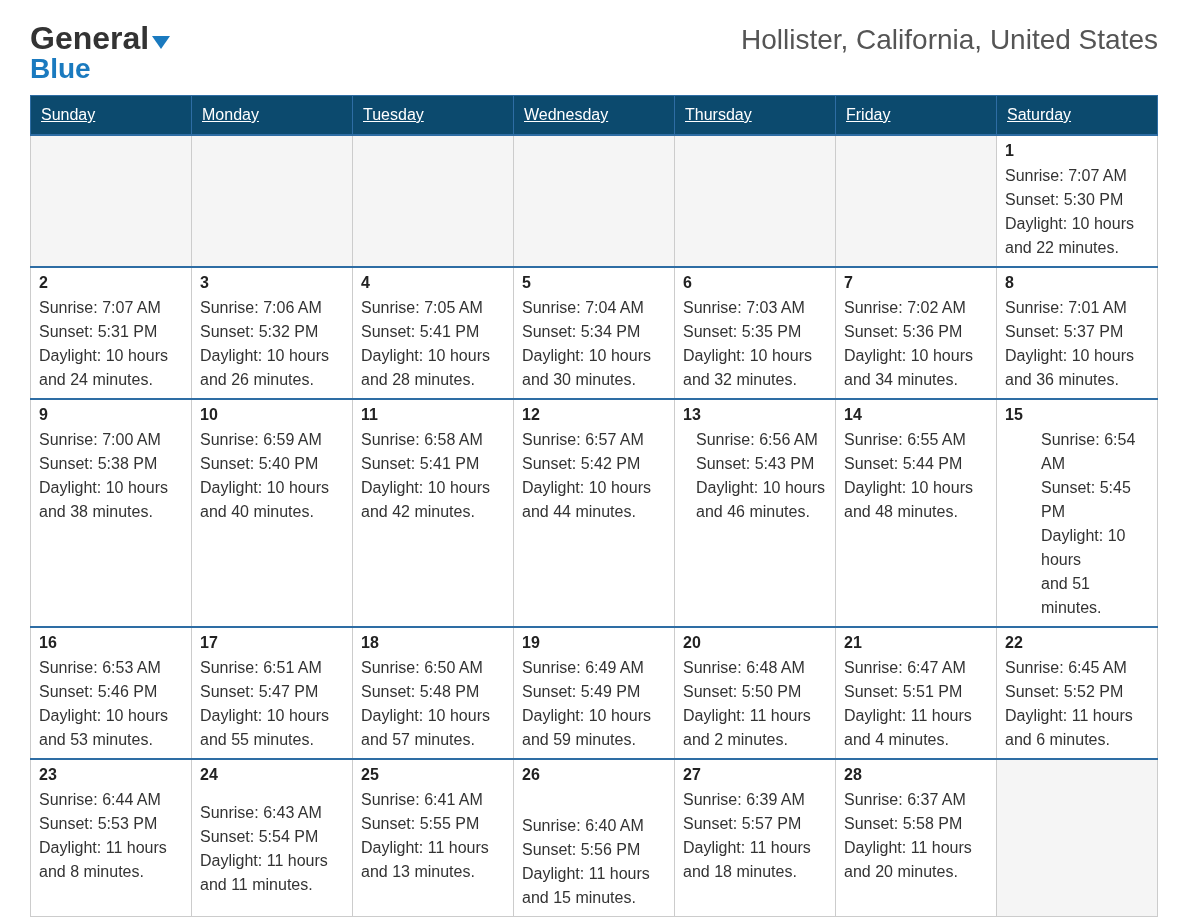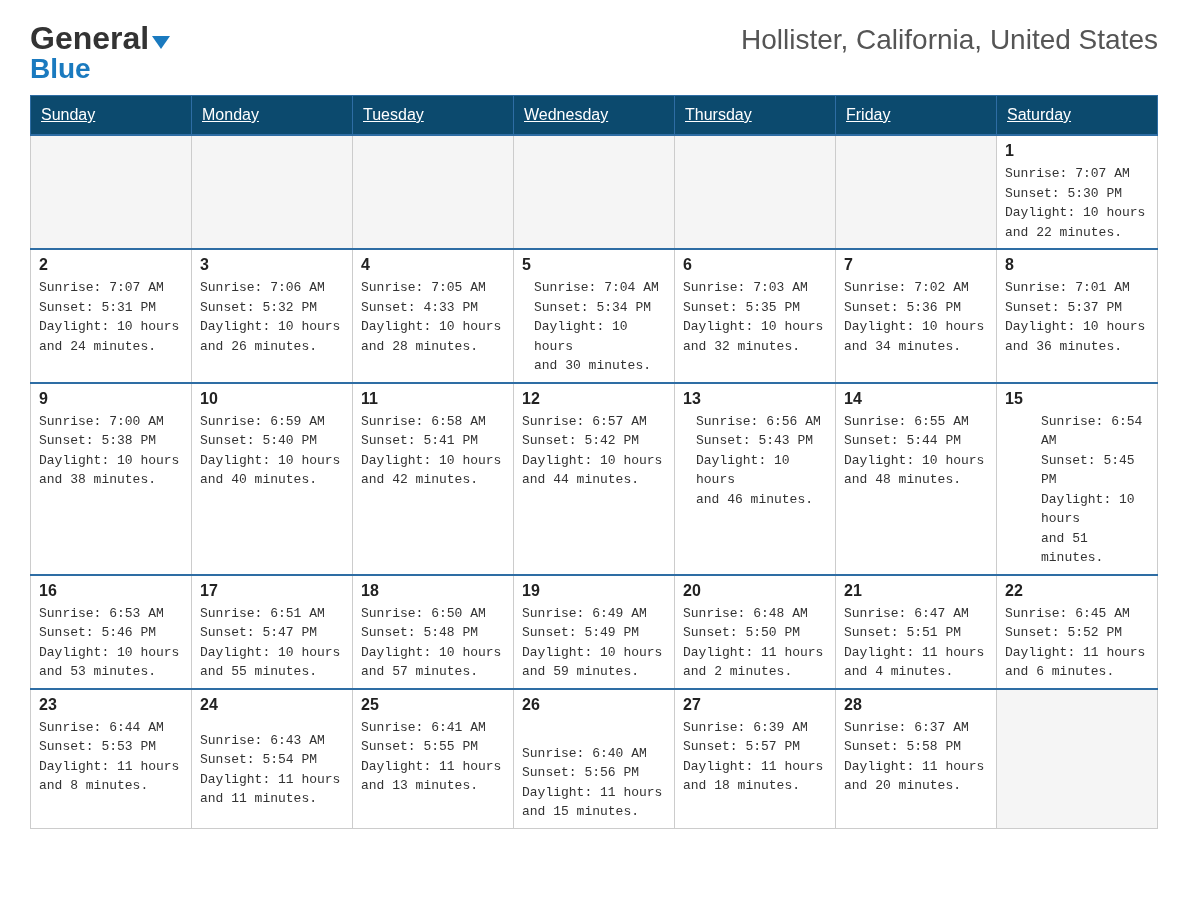--- a/index.html
+++ b/index.html
@@ -62,24 +62,23 @@
     .calendar td.empty {
       background: #f5f5f5;
     }
     .day-number {
       font-size: 16px;
       font-weight: bold;
       color: #222;
       margin-bottom: 4px;
     }
     .day-info {
-      font-size: 13px;
+      font-size: 16px;
       color: #333;
       line-height: 1.5;
-      font-family: Liberation Mono, monospace;
     }
     .calendar tr td {
       border-top: 2px solid #2e6da4;
     }
     .logo-row {
       display: flex;
       align-items: center;
     }
   </style>
 </head>
@@ -137,27 +136,27 @@
         <td>
           <div class="day-number">3</div>
           <div class="day-info" style="white-space: pre-line;">Sunrise: 7:06 AM
 Sunset: 5:32 PM
 Daylight: 10 hours
 and 26 minutes.</div>
         </td>
         <td>
           <div class="day-number">4</div>
           <div class="day-info" style="white-space: pre-line;">Sunrise: 7:05 AM
-Sunset: 4:33 PM
+Sunset: 5:41 PM
 Daylight: 10 hours
 and 28 minutes.</div>
         </td>
         <td>
           <div class="day-number">5</div>
-          <div class="day-info" style="white-space: pre-line; margin-left: 12px;">Sunrise: 7:04 AM
+          <div class="day-info" style="white-space: pre-line;">Sunrise: 7:04 AM
 Sunset: 5:34 PM
 Daylight: 10 hours
 and 30 minutes.</div>
         </td>
         <td>
           <div class="day-number">6</div>
           <div class="day-info" style="white-space: pre-line;">Sunrise: 7:03 AM
 Sunset: 5:35 PM
 Daylight: 10 hours
 and 32 minutes.</div>

